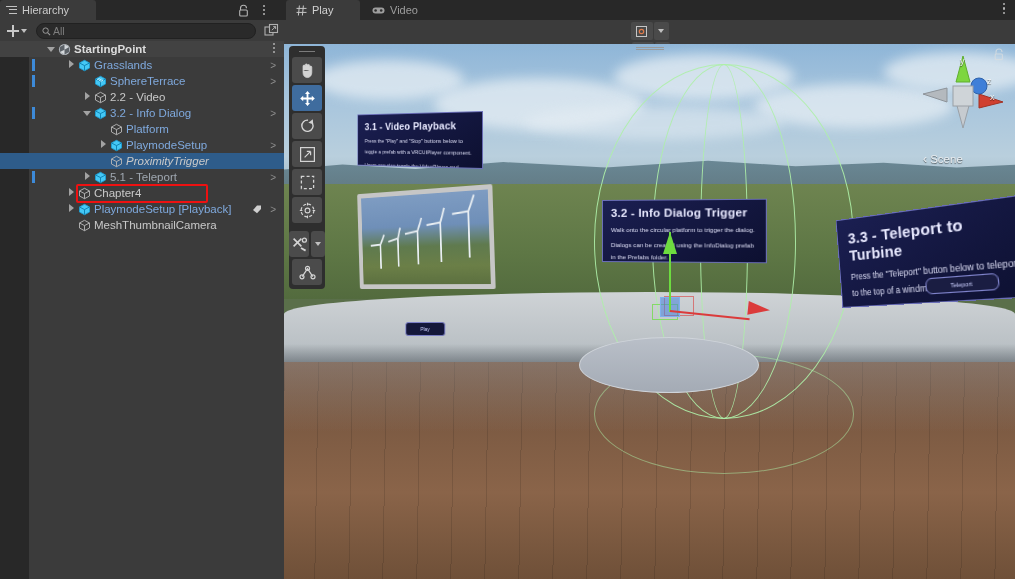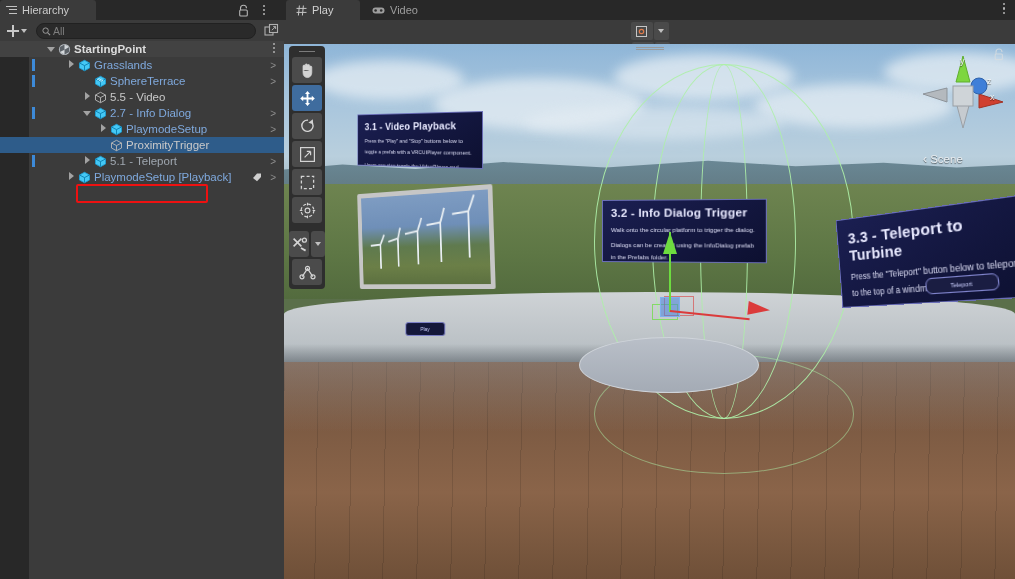--- a/index.html
+++ b/index.html
@@ -41,21 +41,21 @@
   #hier-search .sicon { position:absolute; left:5px; top:3px; width:9px; height:9px; }
   #hier-search .stxt { font-size:10.5px; color:#7e7e7e; }
   #hier-popout { width:17px; height:16px; margin-left:3px; position:relative; }
 
   #hier-list { position:relative; height:538px; background:#3b3b3b; overflow:hidden; }
   #hier-gutter { position:absolute; left:0; top:0; width:29px; height:100%; background:#282828; }
 
   .row { position:relative; height:16px; display:flex; align-items:center;
     font-size:11.5px; white-space:nowrap; }
   .row.scene { background:#424242; }
-  .row.sel { background:#2e5c8a; }
+  .row.sel { background:#2e5c8a;font-style:italic; }
   .row .mark { position:absolute; left:32px; top:2px; width:2.5px; height:12px; background:#3d8ad8; }
   .row .tw { width:11px; height:11px; position:relative; flex:0 0 11px; margin-right:1px; }
   .row .tw.open:after { content:""; position:absolute; left:1px; top:3px;
     border-left:4.5px solid transparent; border-right:4.5px solid transparent; border-top:5px solid #a2a2a2; }
   .row .tw.closed:after { content:""; position:absolute; left:3px; top:0.5px;
     border-top:4.5px solid transparent; border-bottom:4.5px solid transparent; border-left:5px solid #a2a2a2; }
   .row .ico { width:13px; height:13px; flex:0 0 13px; margin-right:3px; }
   .row .lbl { color:#c9c9c9; }
   .row .lbl.blue { color:#7fa9dd; }
   .row .lbl.dim { color:#9fa7b0; }
@@ -294,32 +294,41 @@
             <span class="lbl blue">SphereTerrace</span>
             <span class="chev">&gt;</span>
           </div>
           <div class="row">
             <span style="width: 82px; flex: 0 0 auto;"></span>
             <span class="tw closed"></span>
             <svg class="ico" viewBox="0 0 14 14">
               <path d="M7 1.4 L12.4 4.3 L12.4 9.7 L7 12.6 L1.6 9.7 L1.6 4.3 Z" fill="none" stroke="#b6b6b6" stroke-width="1"></path>
               <path d="M1.6 4.3 L7 7.1 L12.4 4.3 M7 7.1 L7 12.6" fill="none" stroke="#b6b6b6" stroke-width="1"></path>
             </svg>
-            <span class="lbl">5.5 - Video</span>
+            <span class="lbl">2.2 - Video</span>
           </div>
           <div class="row">
             <span class="mark"></span>
             <span style="width: 82px; flex: 0 0 auto;"></span>
             <span class="tw open"></span>
             <svg class="ico" viewBox="0 0 14 14">
               <path d="M7 1.4 L12.4 4.3 L12.4 9.7 L7 12.6 L1.6 9.7 L1.6 4.3 Z" fill="#45c8f5" stroke="#1f9fd4" stroke-width="1"></path>
               <path d="M1.6 4.3 L7 7.1 L12.4 4.3 M7 7.1 L7 12.6" fill="none" stroke="#0c7fb0" stroke-width="1"></path>
             </svg>
-            <span class="lbl blue">2.7 - Info Dialog</span>
+            <span class="lbl blue">3.2 - Info Dialog</span>
             <span class="chev">&gt;</span>
+          </div>
+          <div class="row">
+            <span style="width: 98px; flex: 0 0 auto;"></span>
+            <span class="tw"></span>
+            <svg class="ico" viewBox="0 0 14 14">
+              <path d="M7 1.4 L12.4 4.3 L12.4 9.7 L7 12.6 L1.6 9.7 L1.6 4.3 Z" fill="none" stroke="#b6b6b6" stroke-width="1"></path>
+              <path d="M1.6 4.3 L7 7.1 L12.4 4.3 M7 7.1 L7 12.6" fill="none" stroke="#b6b6b6" stroke-width="1"></path>
+            </svg>
+            <span class="lbl blue">Platform</span>
           </div>
           <div class="row">
             <span style="width: 98px; flex: 0 0 auto;"></span>
             <span class="tw closed"></span>
             <svg class="ico" viewBox="0 0 14 14">
               <path d="M7 1.4 L12.4 4.3 L12.4 9.7 L7 12.6 L1.6 9.7 L1.6 4.3 Z" fill="#45c8f5" stroke="#1f9fd4" stroke-width="1"></path>
               <path d="M1.6 4.3 L7 7.1 L12.4 4.3 M7 7.1 L7 12.6" fill="none" stroke="#0c7fb0" stroke-width="1"></path>
             </svg>
             <span class="lbl blue">PlaymodeSetup</span>
             <span class="chev">&gt;</span>
@@ -341,28 +350,46 @@
               <path d="M7 1.4 L12.4 4.3 L12.4 9.7 L7 12.6 L1.6 9.7 L1.6 4.3 Z" fill="#45c8f5" stroke="#1f9fd4" stroke-width="1"></path>
               <path d="M1.6 4.3 L7 7.1 L12.4 4.3 M7 7.1 L7 12.6" fill="none" stroke="#0c7fb0" stroke-width="1"></path>
             </svg>
             <span class="lbl dim">5.1 - Teleport</span>
             <span class="chev">&gt;</span>
           </div>
           <div class="row">
             <span style="width: 66px; flex: 0 0 auto;"></span>
             <span class="tw closed"></span>
             <svg class="ico" viewBox="0 0 14 14">
+              <path d="M7 1.4 L12.4 4.3 L12.4 9.7 L7 12.6 L1.6 9.7 L1.6 4.3 Z" fill="none" stroke="#b6b6b6" stroke-width="1"></path>
+              <path d="M1.6 4.3 L7 7.1 L12.4 4.3 M7 7.1 L7 12.6" fill="none" stroke="#b6b6b6" stroke-width="1"></path>
+            </svg>
+            <span class="lbl">Chapter4</span>
+          </div>
+          <div class="row">
+            <span style="width: 66px; flex: 0 0 auto;"></span>
+            <span class="tw closed"></span>
+            <svg class="ico" viewBox="0 0 14 14">
               <path d="M7 1.4 L12.4 4.3 L12.4 9.7 L7 12.6 L1.6 9.7 L1.6 4.3 Z" fill="#45c8f5" stroke="#1f9fd4" stroke-width="1"></path>
               <path d="M1.6 4.3 L7 7.1 L12.4 4.3 M7 7.1 L7 12.6" fill="none" stroke="#0c7fb0" stroke-width="1"></path>
             </svg>
             <span class="lbl blue">PlaymodeSetup [Playback]</span>
             <svg class="tag" viewBox="0 0 10 10">
               <path d="M1 6 L5 1.6 L9 1.6 L9 5 L5 9.2 Z" fill="#cfcfcf"></path>
             </svg>
             <span class="chev">&gt;</span>
+          </div>
+          <div class="row">
+            <span style="width: 66px; flex: 0 0 auto;"></span>
+            <span class="tw"></span>
+            <svg class="ico" viewBox="0 0 14 14">
+              <path d="M7 1.4 L12.4 4.3 L12.4 9.7 L7 12.6 L1.6 9.7 L1.6 4.3 Z" fill="none" stroke="#b6b6b6" stroke-width="1"></path>
+              <path d="M1.6 4.3 L7 7.1 L12.4 4.3 M7 7.1 L7 12.6" fill="none" stroke="#b6b6b6" stroke-width="1"></path>
+            </svg>
+            <span class="lbl">MeshThumbnailCamera</span>
           </div>
         </div>
 
       <div id="redbox" style="top: 143px;"></div>
     </div>
   </div>
 
   <div id="scenepanel">
 
     <div id="scene-tabstrip">

